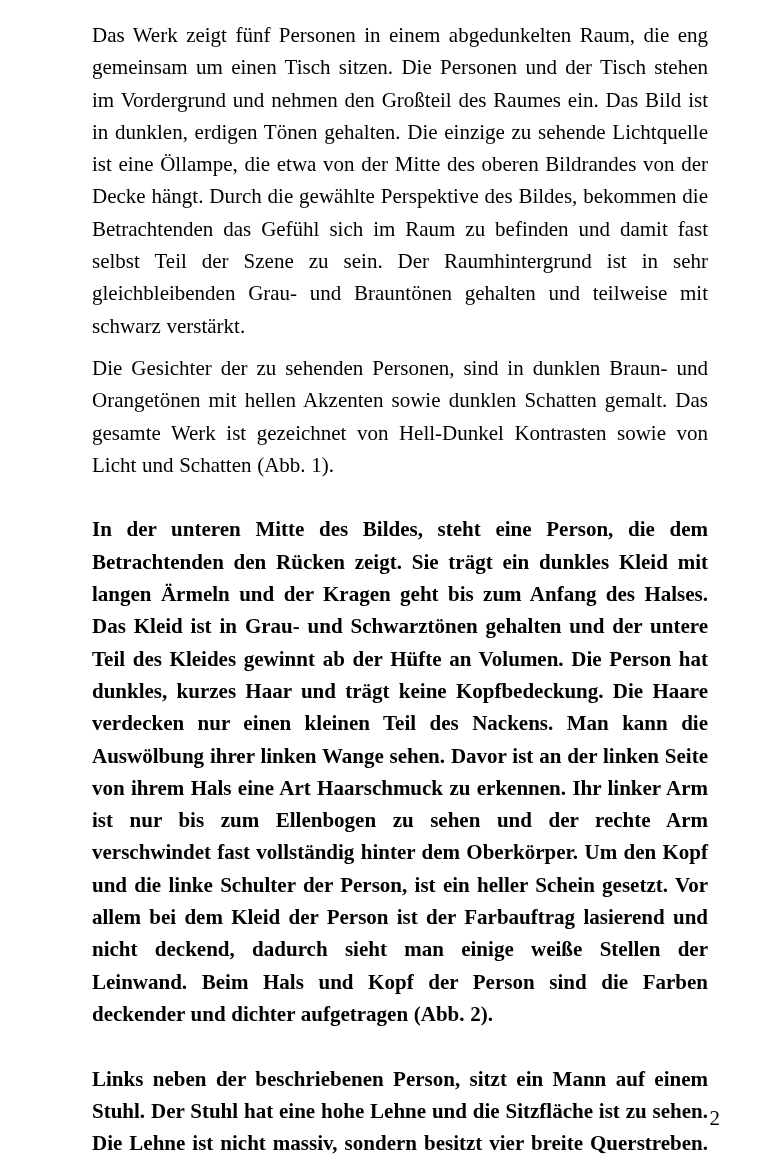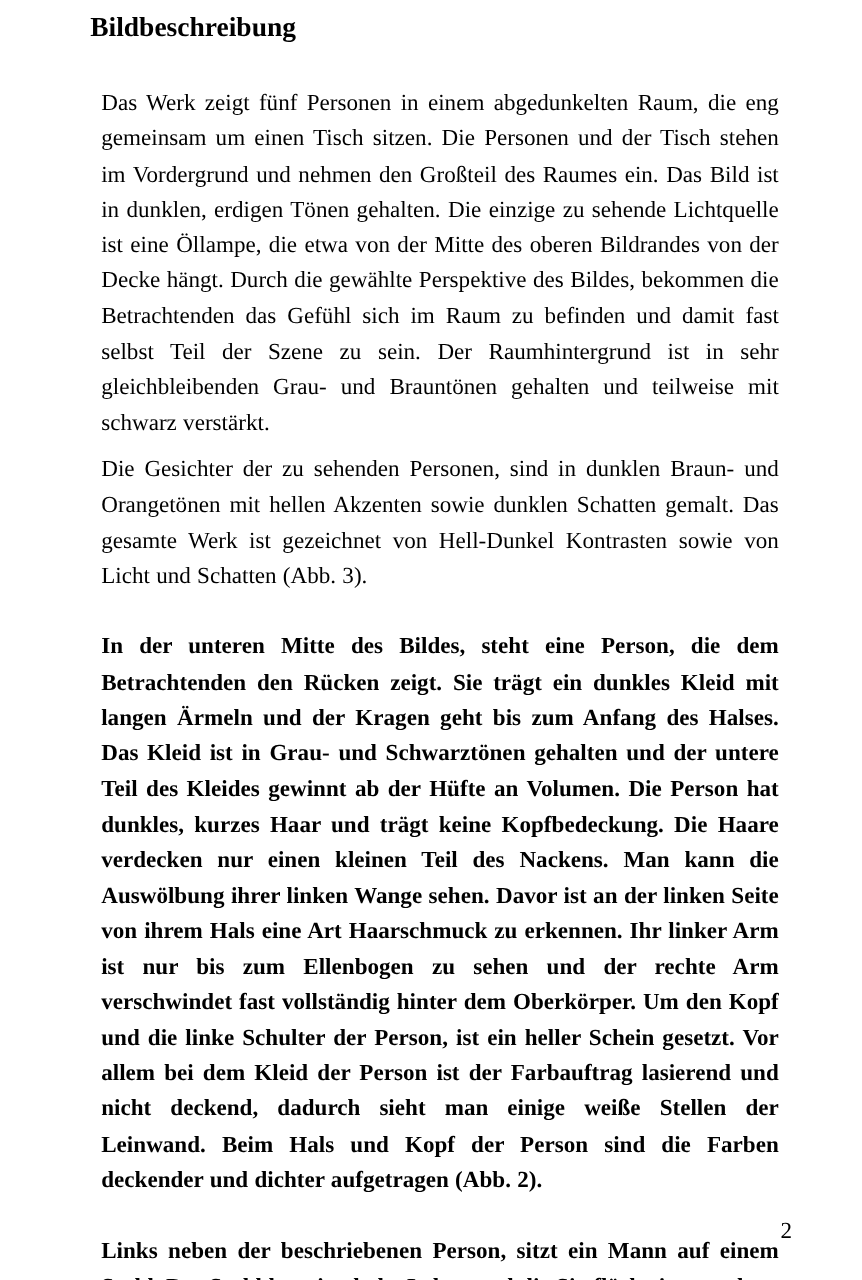--- a/index.html
+++ b/index.html
@@ -49,25 +49,24 @@
     font-size: 21px;
     line-height: 32.3px;
     text-align: right;
   }
 </style>
 </head>
 <body>
 
 <div class="page">
   <div class="content">
-    <h1 class="title">Bildbeschreibung</h1>
 
     <p class="para">Das Werk zeigt fünf Personen in einem abgedunkelten Raum, die eng gemeinsam um einen Tisch sitzen. Die Personen und der Tisch stehen im Vordergrund und nehmen den Großteil des Raumes ein. Das Bild ist in dunklen, erdigen Tönen gehalten. Die einzige zu sehende Lichtquelle ist eine Öllampe, die etwa von der Mitte des oberen Bildrandes von der Decke hängt. Durch die gewählte Perspektive des Bildes, bekommen die Betrachtenden das Gefühl sich im Raum zu befinden und damit fast selbst Teil der Szene zu sein. Der Raumhintergrund ist in sehr gleichbleibenden Grau- und Brauntönen gehalten und teilweise mit schwarz verstärkt.</p>
 
-    <p class="para">Die Gesichter der zu sehenden Personen, sind in dunklen Braun- und Orangetönen mit hellen Akzenten sowie dunklen Schatten gemalt. Das gesamte Werk ist gezeichnet von Hell-Dunkel Kontrasten sowie von Licht und Schatten (Abb. 3).</p>
+    <p class="para">Die Gesichter der zu sehenden Personen, sind in dunklen Braun- und Orangetönen mit hellen Akzenten sowie dunklen Schatten gemalt. Das gesamte Werk ist gezeichnet von Hell-Dunkel Kontrasten sowie von Licht und Schatten (Abb. 1).</p>
 
     <p class="para gap-before">In der unteren Mitte des Bildes, steht eine Person, die dem Betrachtenden den Rücken zeigt. Sie trägt ein dunkles Kleid mit langen Ärmeln und der Kragen geht bis zum Anfang des Halses. Das Kleid ist in Grau- und Schwarztönen gehalten und der untere Teil des Kleides gewinnt ab der Hüfte an Volumen. Die Person hat dunkles, kurzes Haar und trägt keine Kopfbedeckung. Die Haare verdecken nur einen kleinen Teil des Nackens. Man kann die Auswölbung ihrer linken Wange sehen. Davor ist an der linken Seite von ihrem Hals eine Art Haarschmuck zu erkennen. Ihr linker Arm ist nur bis zum Ellenbogen zu sehen und der rechte Arm verschwindet fast vollständig hinter dem Oberkörper. Um den Kopf und die linke Schulter der Person, ist ein heller Schein gesetzt. Vor allem bei dem Kleid der Person ist der Farbauftrag lasierend und nicht deckend, dadurch sieht man einige weiße Stellen der Leinwand. Beim Hals und Kopf der Person sind die Farben deckender und dichter aufgetragen (Abb. 2).</p>
 
     <p class="para gap-before">Links neben der beschriebenen Person, sitzt ein Mann auf einem Stuhl. Der Stuhl hat eine hohe Lehne und die Sitzfläche ist zu sehen. Die Lehne ist nicht massiv, sondern besitzt vier breite Querstreben. Die Lehne endet oben auf beiden Seiten jeweils mit einem dekorativen Element. Durch die Löcher der Lehne, ist der Körper des Mannes zu sehen. Die Sitzfläche besteht aus Streben.</p>
 
   </div>
 
   <div class="page-number">2</div>
 </div>
 

